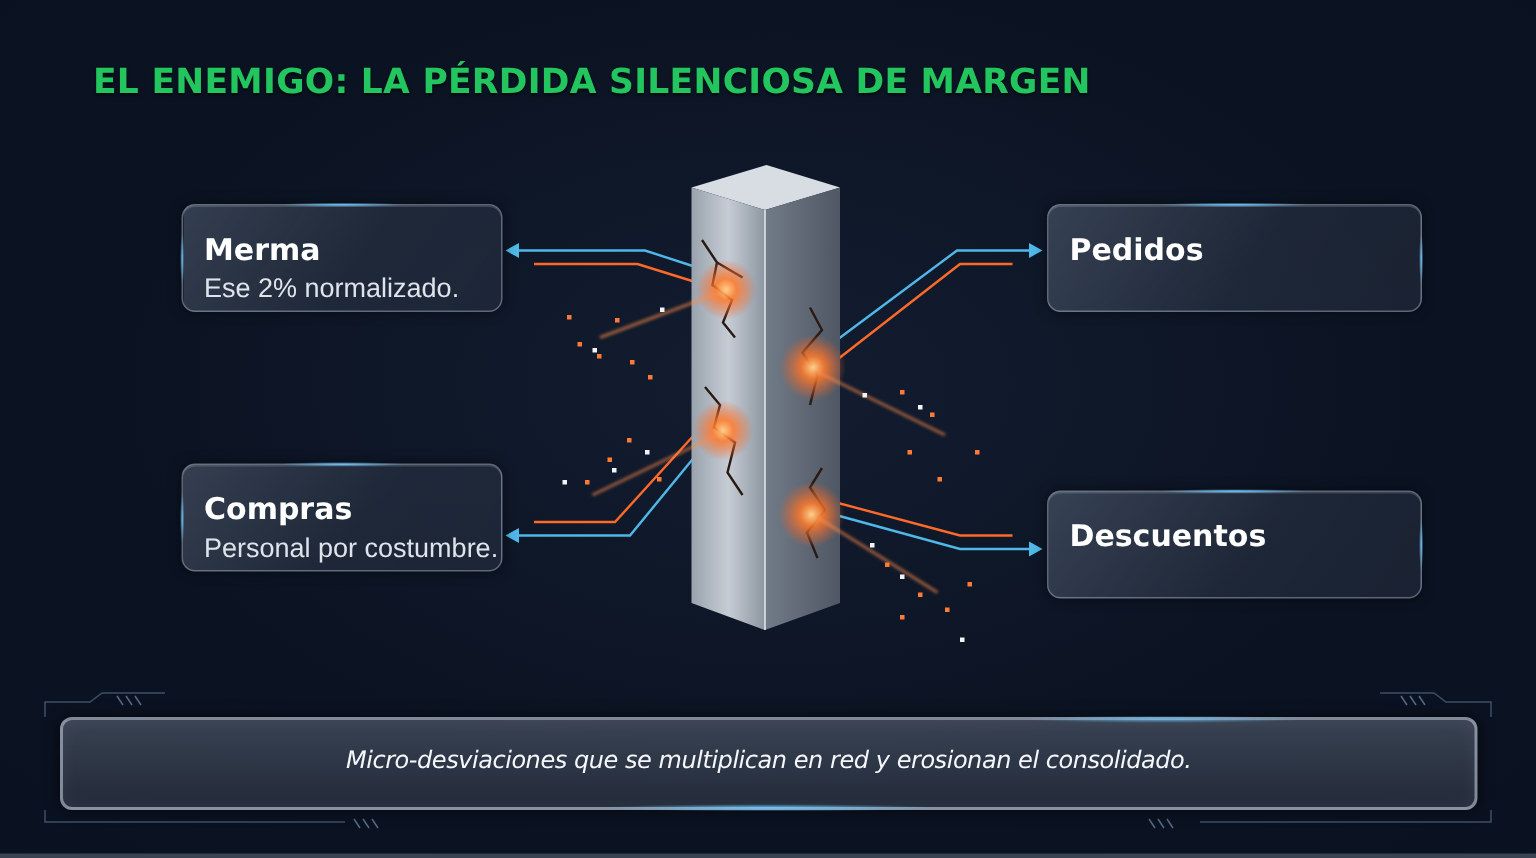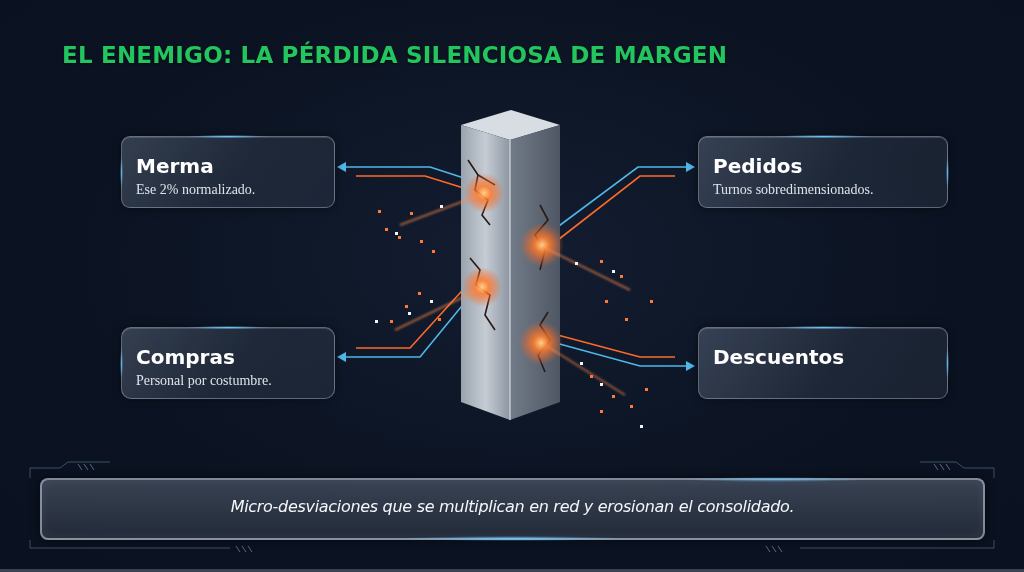--- a/index.html
+++ b/index.html
@@ -7,23 +7,23 @@
   .bg{position:absolute;inset:0;background:radial-gradient(ellipse at 50% 45%,#131d30 0%,#0b1322 60%,#0a1120 100%);}
   .bottom-strip{position:absolute;left:0;right:0;bottom:0;height:3px;background:#3a4352;}
   .title{position:absolute;left:62px;top:42px;margin:0;color:#22c55e;font-family:"DejaVu Sans",sans-serif;font-weight:bold;font-size:23px;letter-spacing:0.2px;text-shadow:0 1px 2px rgba(0,0,0,.6);}
   .card{position:absolute;width:212px;height:72px;border-radius:9px;
     background:linear-gradient(125deg,rgba(120,135,155,.38) 0%,rgba(70,82,100,.30) 55%,rgba(55,65,82,.35) 100%);
     border:1px solid rgba(170,185,205,.45);box-shadow:0 0 8px rgba(0,0,0,.5), inset 0 1px 0 rgba(255,255,255,.15);box-sizing:border-box;}
   .card::before{content:"";position:absolute;left:30%;right:30%;top:-2px;height:3px;border-radius:2px;background:radial-gradient(ellipse at center,rgba(110,200,255,.95),rgba(110,200,255,0) 70%);}
   .card .edge{position:absolute;top:25%;height:50%;width:3px;background:radial-gradient(ellipse at center,rgba(110,200,255,.8),rgba(110,200,255,0) 70%);}
   .card .edge.l{left:-2px}.card .edge.r{right:-2px}
   .card .head{position:absolute;left:14px;top:17px;color:#ffffff;font-family:"DejaVu Sans",sans-serif;font-weight:bold;font-size:20px;}
-  .card .sub{position:absolute;left:14px;top:45px;color:#dfe4ec;font-family:Liberation Serif, serif;font-size:14px;}
+  .card .sub{position:absolute;left:14px;top:45px;color:#dfe4ec;font-family:Liberation Sans, sans-serif;font-size:18px;}
   #card-merma{left:121px;top:136px;width:214px;}
-  #card-compras{left:121px;top:327px;width:214px;border-radius:10px;}
+  #card-compras{left:121px;top:309px;width:214px;}
   #card-personal{left:698px;top:136px;width:250px;}
   #card-descuentos{left:698px;top:327px;width:250px;padding-left:20px;}
   svg.art{position:absolute;left:0;top:0;}
   .banner{position:absolute;left:40px;top:478px;width:945px;height:62px;border-radius:8px;box-sizing:border-box;
     background:linear-gradient(180deg,rgba(95,105,122,.55),rgba(55,63,78,.55));border:2px solid rgba(190,200,215,.6);
     box-shadow:0 0 10px rgba(0,0,0,.6), inset 0 0 12px rgba(255,255,255,.06);}
   .banner::before{content:"";position:absolute;left:38%;width:24%;bottom:-3px;height:5px;background:radial-gradient(ellipse at center,rgba(110,200,255,.9),rgba(110,200,255,0) 70%);}
   .banner::after{content:"";position:absolute;left:68%;width:20%;top:-3px;height:5px;background:radial-gradient(ellipse at center,rgba(110,200,255,.7),rgba(110,200,255,0) 70%);}
   .banner-text{position:absolute;left:0;right:0;top:17px;text-align:center;color:#f5f7fb;font-family:"DejaVu Sans",sans-serif;font-style:italic;font-size:16px;letter-spacing:-0.3px;}
 </style>
@@ -139,21 +139,20 @@
 </svg>
 
 <div class="card" id="card-merma">
   <span class="edge l"></span>
   <div class="head">Merma</div>
   <div class="sub">Ese 2% normalizado.</div>
 </div>
 <div class="card" id="card-personal">
   <span class="edge r"></span>
   <div class="head">Pedidos</div>
-  <div class="sub">Turnos sobredimensionados.</div>
 </div>
 <div class="card" id="card-compras">
   <span class="edge l"></span>
   <div class="head">Compras</div>
   <div class="sub">Personal por costumbre.</div>
 </div>
 <div class="card" id="card-descuentos">
   <span class="edge r"></span>
   <div class="head">Descuentos</div>
 </div>

